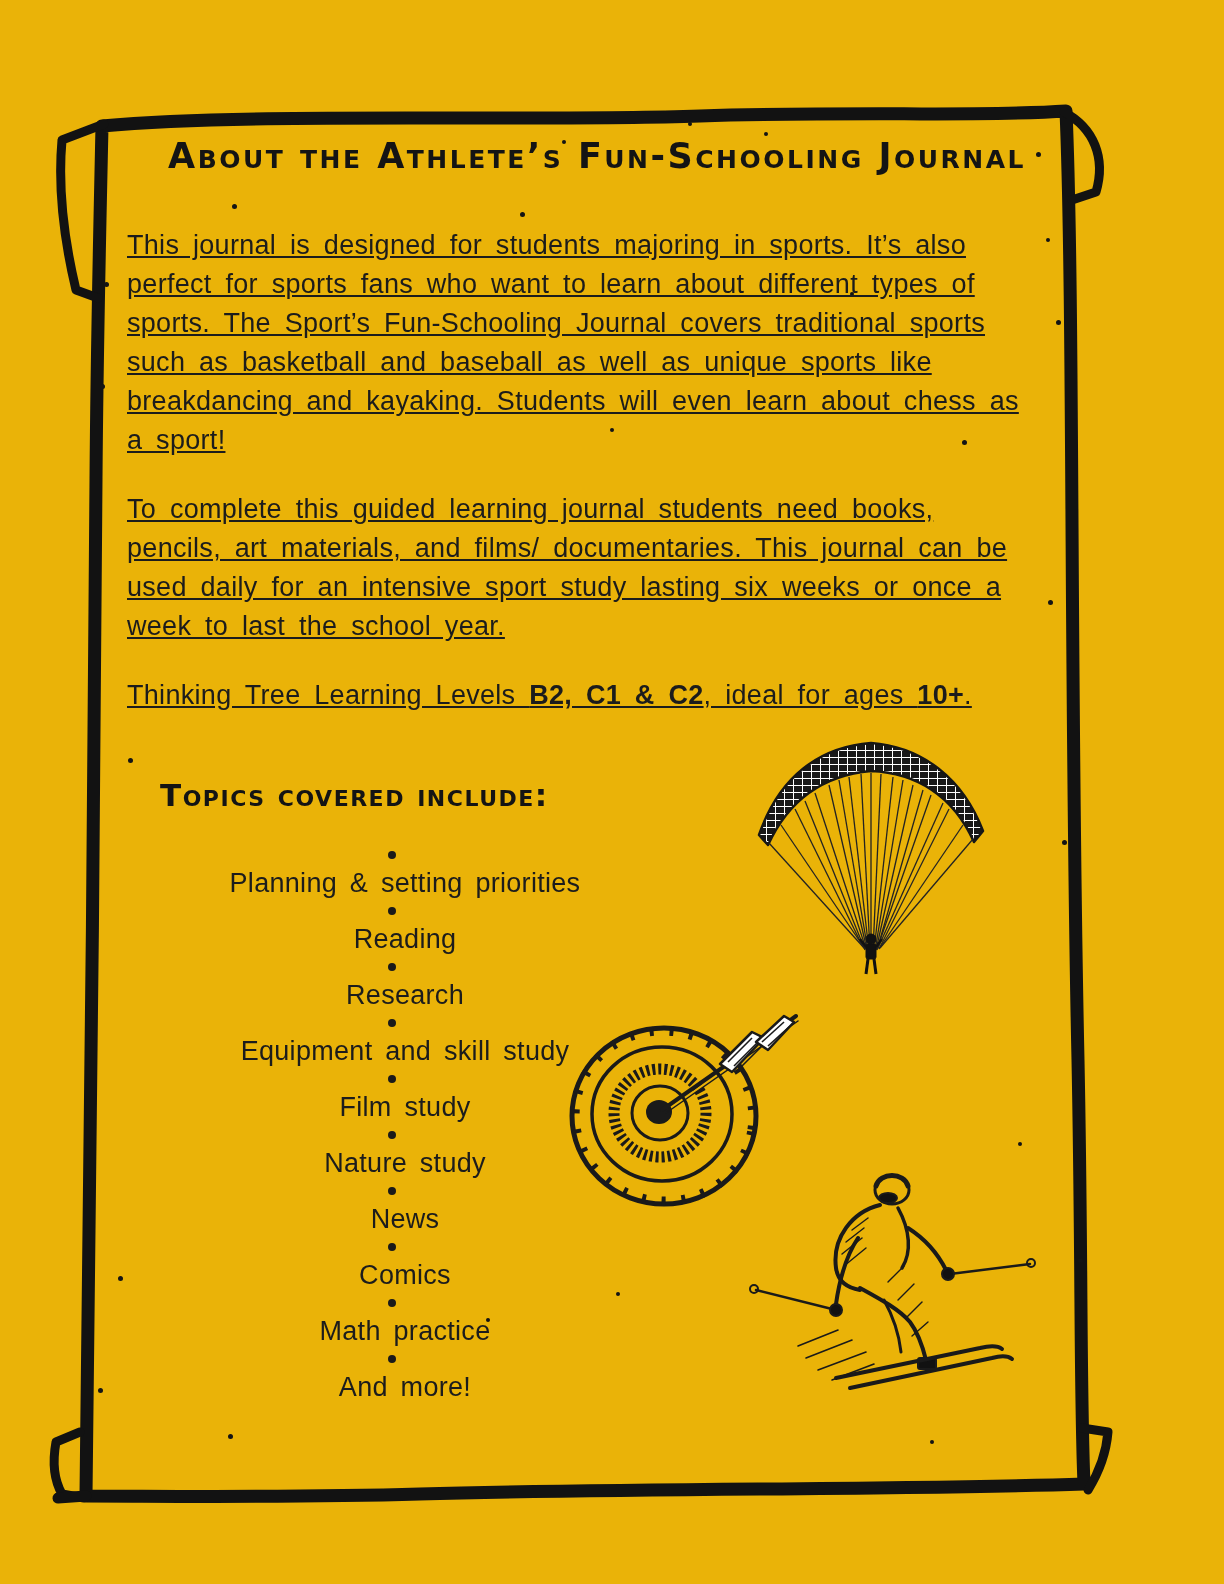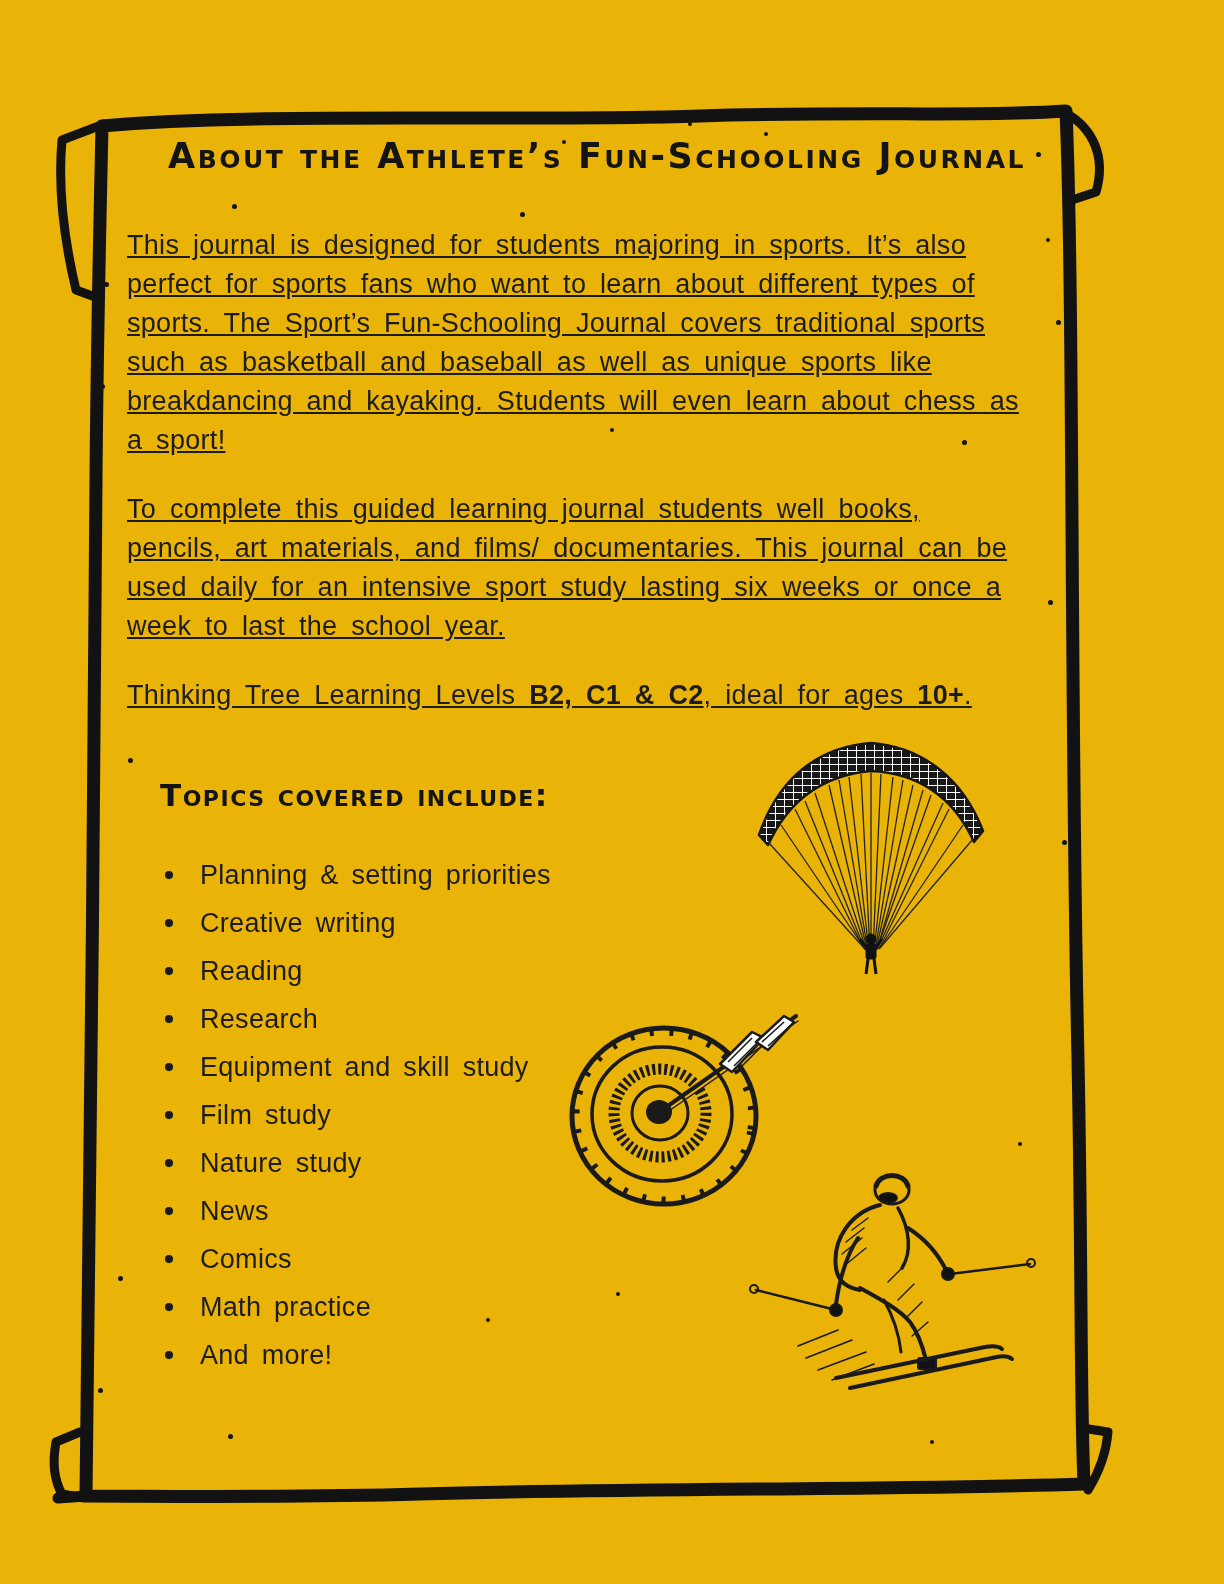--- a/index.html
+++ b/index.html
@@ -21,21 +21,21 @@
   .levels{margin-top:12px;}
   .body-p strong{font-weight:700;}
   .topics-heading{
     font-family:"DejaVu Sans",sans-serif;
     font-size:31px;font-weight:800;font-variant:small-caps;
     letter-spacing:1.5px;margin:62px 0 38px 33px;color:#141414;
   }
   .topics-list{list-style:none;margin:0;padding:0 0 0 38px;width:480px;}
   .topics-list li{
     display:flex;align-items:center;font-size:27px;line-height:48px;
-    letter-spacing:.3px;word-spacing:5px;color:#1c1c1c;
+    letter-spacing:.3px;word-spacing:5px;color:#1c1c1c;flex-direction:column;
   }
   .dot{width:8px;height:8px;border-radius:50%;background:#1a1a1a;margin-right:27px;flex:none;}
   .illus{position:absolute;}
   .illus-paraglider{left:753px;top:733px;}
   .illus-target{left:560px;top:1000px;}
   .illus-skier{left:740px;top:1160px;}
   .speck{position:absolute;background:#141414;border-radius:50%;}
 </style>
 </head>
 <body>
@@ -78,34 +78,30 @@
   <div class="speck" style="left:98px;top:1388px;width:5px;height:5px"></div>
   <div class="speck" style="left:228px;top:1434px;width:5px;height:5px"></div>
   <div class="speck" style="left:616px;top:1292px;width:4px;height:4px"></div>
   <div class="speck" style="left:486px;top:1318px;width:4px;height:4px"></div>
   <div class="speck" style="left:930px;top:1440px;width:4px;height:4px"></div>
 
   <div class="content">
     <h1 class="title">About the Athlete’s Fun-Schooling Journal</h1>
 
     <p class="body-p">This journal is designed for students majoring in sports.  It’s also perfect for sports fans who want to learn about different types of sports. The Sport’s Fun-Schooling Journal covers traditional sports such as basketball and baseball as well as unique sports like breakdancing and kayaking.  Students will even learn about chess as a sport!</p>
-    <p class="body-p">To complete this guided learning journal students well books, pencils, art materials, and films/ documentaries. This journal can be used daily for an intensive sport study lasting six weeks or once a week to last the school year.</p>
+    <p class="body-p">To complete this guided learning journal students need books, pencils, art materials, and films/ documentaries. This journal can be used daily for an intensive sport study lasting six weeks or once a week to last the school year.</p>
 
     <p class="body-p levels"><span>Thinking Tree Learning Levels </span><strong>B2, C1 &amp; C2</strong><span>, ideal for ages </span><strong>10+</strong><span>.</span></p>
 
     <h2 class="topics-heading">Topics covered include:</h2>
 
     <ul class="topics-list">
       <li>
           <span class="dot"></span>
           <span>Planning &amp; setting priorities</span>
-        </li>
-      <li>
-          <span class="dot"></span>
-          <span>Creative writing</span>
         </li>
       <li>
           <span class="dot"></span>
           <span>Reading</span>
         </li>
       <li>
           <span class="dot"></span>
           <span>Research</span>
         </li>
       <li>

